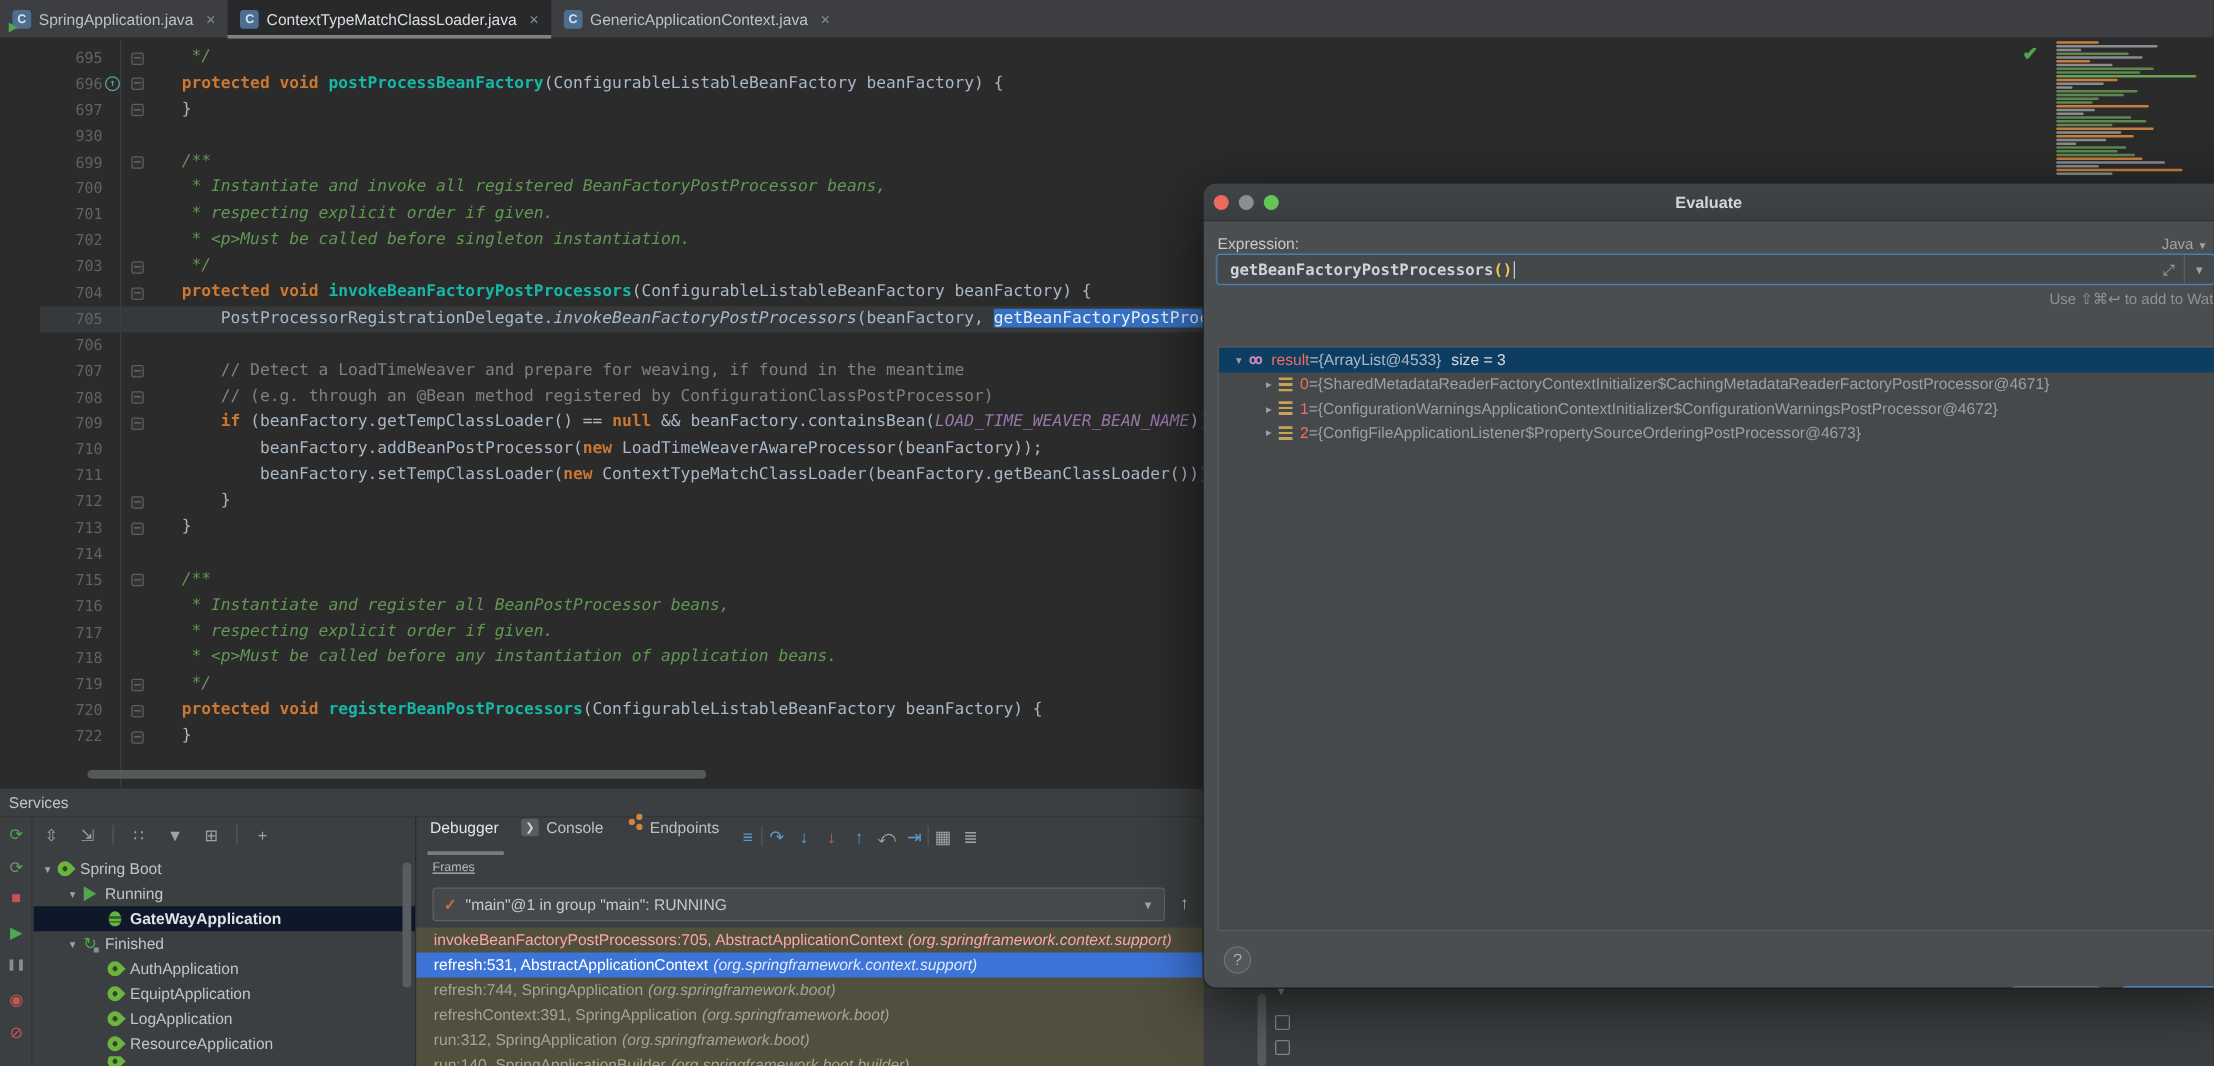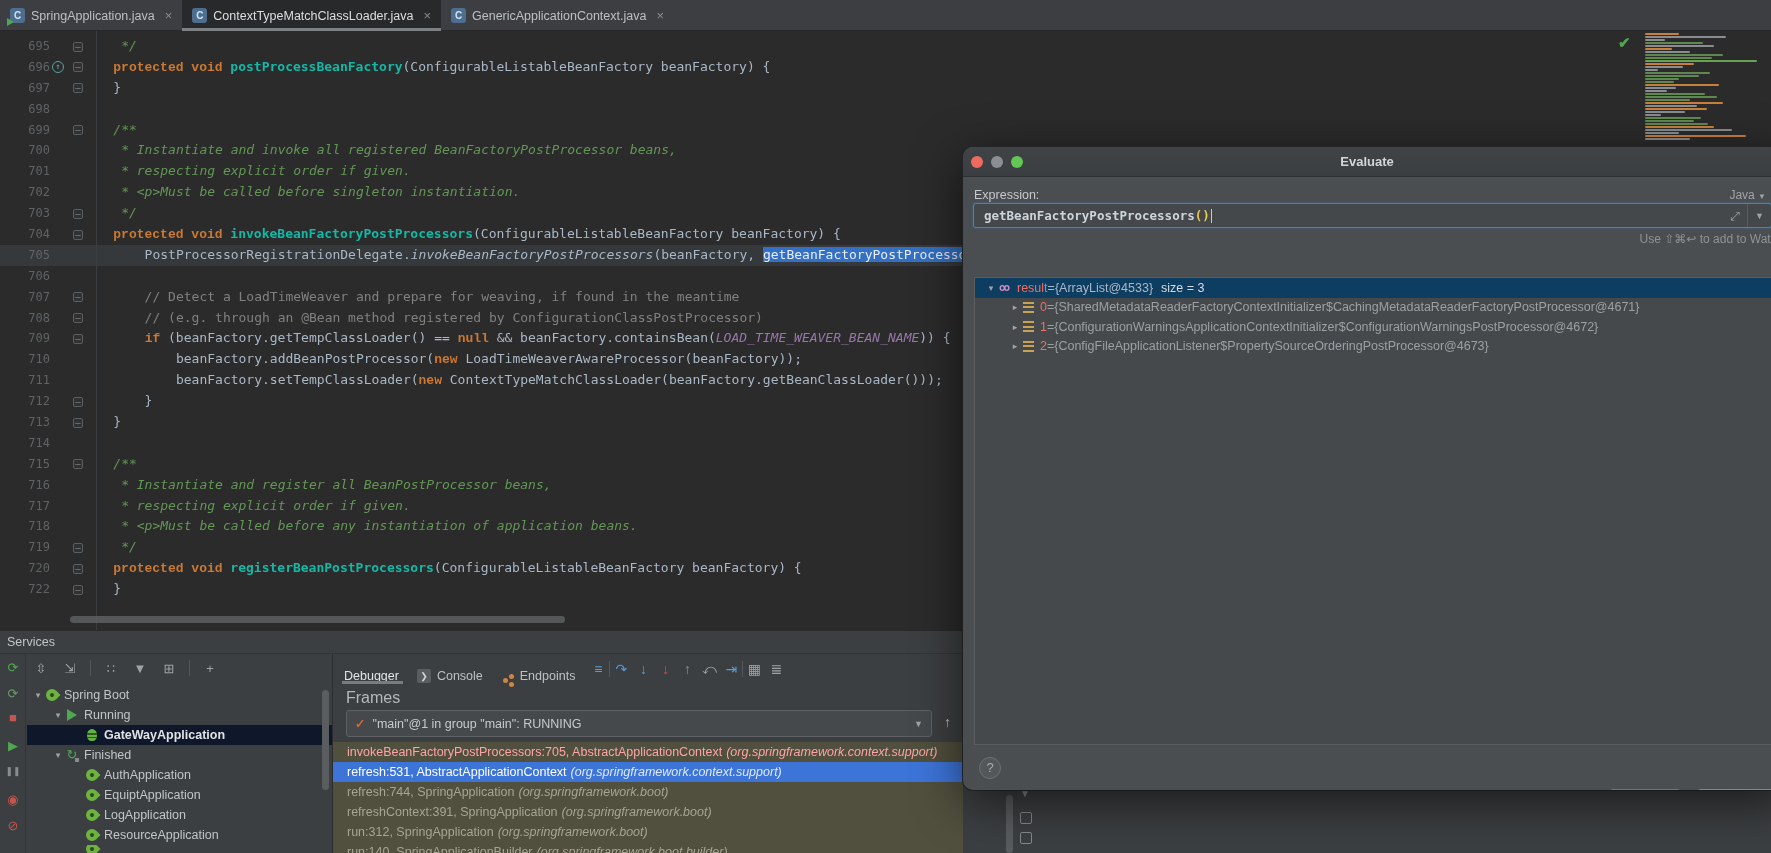--- a/index.html
+++ b/index.html
@@ -17,35 +17,35 @@
   .tab.active::after { content:""; position:absolute; left:0; right:0; bottom:0;
     height:3px; background:#7d8184; }
   .cls-ico { width:15px; height:15px; border-radius:3px; background:#4e6e8f;
     color:#cfe3f5; font-size:10px; font-weight:bold; display:flex; align-items:center;
     justify-content:center; position:relative; flex:0 0 auto; }
   .run-ovl { position:absolute; left:-3px; bottom:-3px; width:0; height:0;
     border-left:7px solid #4fa84f; border-top:4px solid transparent; border-bottom:4px solid transparent; }
   .tab-close { color:#8a8d90; font-size:13px; margin-left:4px; }
 
   
-  #editor { left:0; top:31px; width:1771px; height:599px; background:#2b2b2b; overflow:hidden; }
+  #editor { left:0; top:31px; width:1771px; height:599px; background:#2b2b2b; overflow:hidden;padding-left:32px; }
   .code-row { position:relative; height:20.9px; width:1771px; white-space:pre;
     font-family:"DejaVu Sans Mono", monospace; font-size:13px; line-height:20.9px; color:#a9b7c6; }
   .code-row.cr { background:#36393b; }
   .ln { position:absolute; left:8px; top:0; width:42px; text-align:right;
     color:#5f6365; font-size:12px; }
   .fold { position:absolute; left:73px; top:5.5px; width:10px; height:10px;
     border:1px solid #5c5f61; border-radius:2px; color:#8a8d8f; font-size:9px;
     line-height:8px; text-align:center; background:#2f3133; }
   .ovr-ico { position:absolute; left:52px; top:4px; width:12px; height:12px;
     border:1.5px solid #5aa0a0; border-radius:50%; color:#5aa0a0; font-size:8px;
     line-height:9px; text-align:center; font-weight:bold; }
   .gut-sep { left:96px; top:31px; width:1px; height:599px; background:#3a3d3f; }
   pre.codeln { margin-left:82px; font:inherit; }
-  .sK { color:#cc7832; font-weight:bold;font-family:Liberation Mono, monospace; }
+  .sK { color:#cc7832; font-weight:bold; }
   .sM { color:#14b8a6; font-weight:bold; }
   .sD { color:#629755; font-style:italic; }
   .sC { color:#808080; }
   .sP { color:#9876aa; font-style:italic; }
   .sI { font-style:italic; }
   .sSel { background:#3470c4; color:#e8eef6; }
   .sHint { background:#4b4e52; color:#8f9396; border-radius:7px; padding:1px 5px;
     font-size:11.5px; margin-right:4px; }
   #hscroll { left:70px; top:616px; width:495px; height:7px; border-radius:4px;
     background:#5d6062; opacity:.85; }
@@ -80,31 +80,31 @@
   .rerun::after { content:""; position:absolute; right:0; bottom:0; width:4px; height:4px; background:#8a8d90; }
   .bug { position:absolute; left:2px; top:1px; width:10px; height:12px; background:#62b543;
     border-radius:50% 50% 45% 45%; }
   .bug::before { content:""; position:absolute; left:0; right:0; top:4px; height:1.5px; background:#2f5a1e; }
   .bug::after { content:""; position:absolute; left:0; right:0; top:7.5px; height:1.5px; background:#2f5a1e; }
   #tree-scroll { left:322px; top:690px; width:7px; height:100px; border-radius:4px; background:#5a5d5f; }
   #panel-div { left:332px; top:654px; width:1px; height:199px; background:#2b2d2f; }
 
   
   #dbg-tabs { left:338px; top:655px; height:28px; display:flex; align-items:center; gap:0; font-size:12.5px; }
-  .dbg-tab { padding:0 12px 0 6px; height:28px; display:flex; align-items:flex-end; gap:6px; color:#bdc0c2; position:relative; }
+  .dbg-tab { padding:0 12px 0 6px; height:28px; display:flex; align-items:flex-start; gap:6px; color:#bdc0c2; position:relative; }
   .dbg-tab.active { color:#e2e4e6; }
   .dbg-tab.active::after { content:""; position:absolute; left:4px; right:8px; bottom:-1px; height:3px; background:#787c7e; }
   .con-ico { width:14px; height:14px; background:#595d5f; border-radius:2px; color:#cfd3d6;
     font-size:9px; display:flex; align-items:center; justify-content:center; }
   .ep-ico { width:5px; height:5px; border-radius:50%; background:#cf8440; margin:0 6px 0 2px;
     box-shadow:6px -4px 0 #cf8440, 6px 4px 0 #cf8440; }
   .dbg-ico { width:22px; text-align:center; font-size:14px; color:#9fa3a6; }
   .blue { color:#5a9bd3; }
   .red { color:#c4564f; }
-  #frames-lbl { left:346px; top:689px; font-size:16px; color:#b5b8ba; }
+  #frames-lbl { left:346px; top:689px; font-size:10px; color:#b5b8ba;text-decoration:underline; }
   #thread-combo { left:346px; top:710px; width:586px; height:27px; background:#45494b;
     border:1px solid #5e6163; border-radius:3px; display:flex; align-items:center;
     padding:0 8px; font-size:12.5px; color:#c6cacc; gap:7px; }
   .combo-arrow { margin-left:auto; color:#9fa3a6; font-size:9px; }
   #frames-top-btn { left:944px; top:714px; color:#c6c9cb; font-size:14px; }
   #frames { left:333px; top:742px; width:630px; height:111px; background:#514f3d; overflow:hidden; }
   .frame-row { height:20px; display:flex; align-items:center; padding-left:14px;
     font-size:12.5px; color:#a6a492; white-space:nowrap; }
   .frame-row.dim { color:#fca5a5; }
   .frame-row.sel { background:#3d74d8; color:#ffffff; }
@@ -183,21 +183,21 @@
         <span class="cls-ico">C</span>
         <span>GenericApplicationContext.java</span>
         <span class="tab-close">×</span>
       </div>
     </div>
 
   <div id="editor" class="abs" style="padding-top: 5px;">
       <div class="code-row"><span class="ln">695</span><span class="fold">–</span><pre class="codeln"><span class="sD">     */</span></pre></div>
       <div class="code-row"><span class="ln">696</span><span class="fold">–</span><span class="ovr-ico">↑</span><pre class="codeln"><span>    </span><span class="sK">protected void </span><span class="sM">postProcessBeanFactory</span><span>(ConfigurableListableBeanFactory beanFactory) {</span></pre></div>
       <div class="code-row"><span class="ln">697</span><span class="fold">–</span><pre class="codeln"><span>    }</span></pre></div>
-      <div class="code-row"><span class="ln">698</span><pre class="codeln"></pre></div>
+      <div class="code-row"><span class="ln">930</span><pre class="codeln"></pre></div>
       <div class="code-row"><span class="ln">699</span><span class="fold">–</span><pre class="codeln"><span class="sD">    /**</span></pre></div>
       <div class="code-row"><span class="ln">700</span><pre class="codeln"><span class="sD">     * Instantiate and invoke all registered BeanFactoryPostProcessor beans,</span></pre></div>
       <div class="code-row"><span class="ln">701</span><pre class="codeln"><span class="sD">     * respecting explicit order if given.</span></pre></div>
       <div class="code-row"><span class="ln">702</span><pre class="codeln"><span class="sD">     * &lt;p&gt;Must be called before singleton instantiation.</span></pre></div>
       <div class="code-row"><span class="ln">703</span><span class="fold">–</span><pre class="codeln"><span class="sD">     */</span></pre></div>
       <div class="code-row"><span class="ln">704</span><span class="fold">–</span><pre class="codeln"><span>    </span><span class="sK">protected void </span><span class="sM">invokeBeanFactoryPostProcessors</span><span>(ConfigurableListableBeanFactory beanFactory) {</span></pre></div>
       <div class="code-row cr"><span class="ln">705</span><pre class="codeln"><span>        PostProcessorRegistrationDelegate.</span><span class="sI">invokeBeanFactoryPostProcessors</span><span>(beanFactory, </span><span class="sSel">getBeanFactoryPostProcessors()</span><span>);</span></pre></div>
       <div class="code-row"><span class="ln">706</span><pre class="codeln"></pre></div>
       <div class="code-row"><span class="ln">707</span><span class="fold">–</span><pre class="codeln"><span class="sC">        // Detect a LoadTimeWeaver and prepare for weaving, if found in the meantime</span></pre></div>
       <div class="code-row"><span class="ln">708</span><span class="fold">–</span><pre class="codeln"><span class="sC">        // (e.g. through an @Bean method registered by ConfigurationClassPostProcessor)</span></pre></div>

